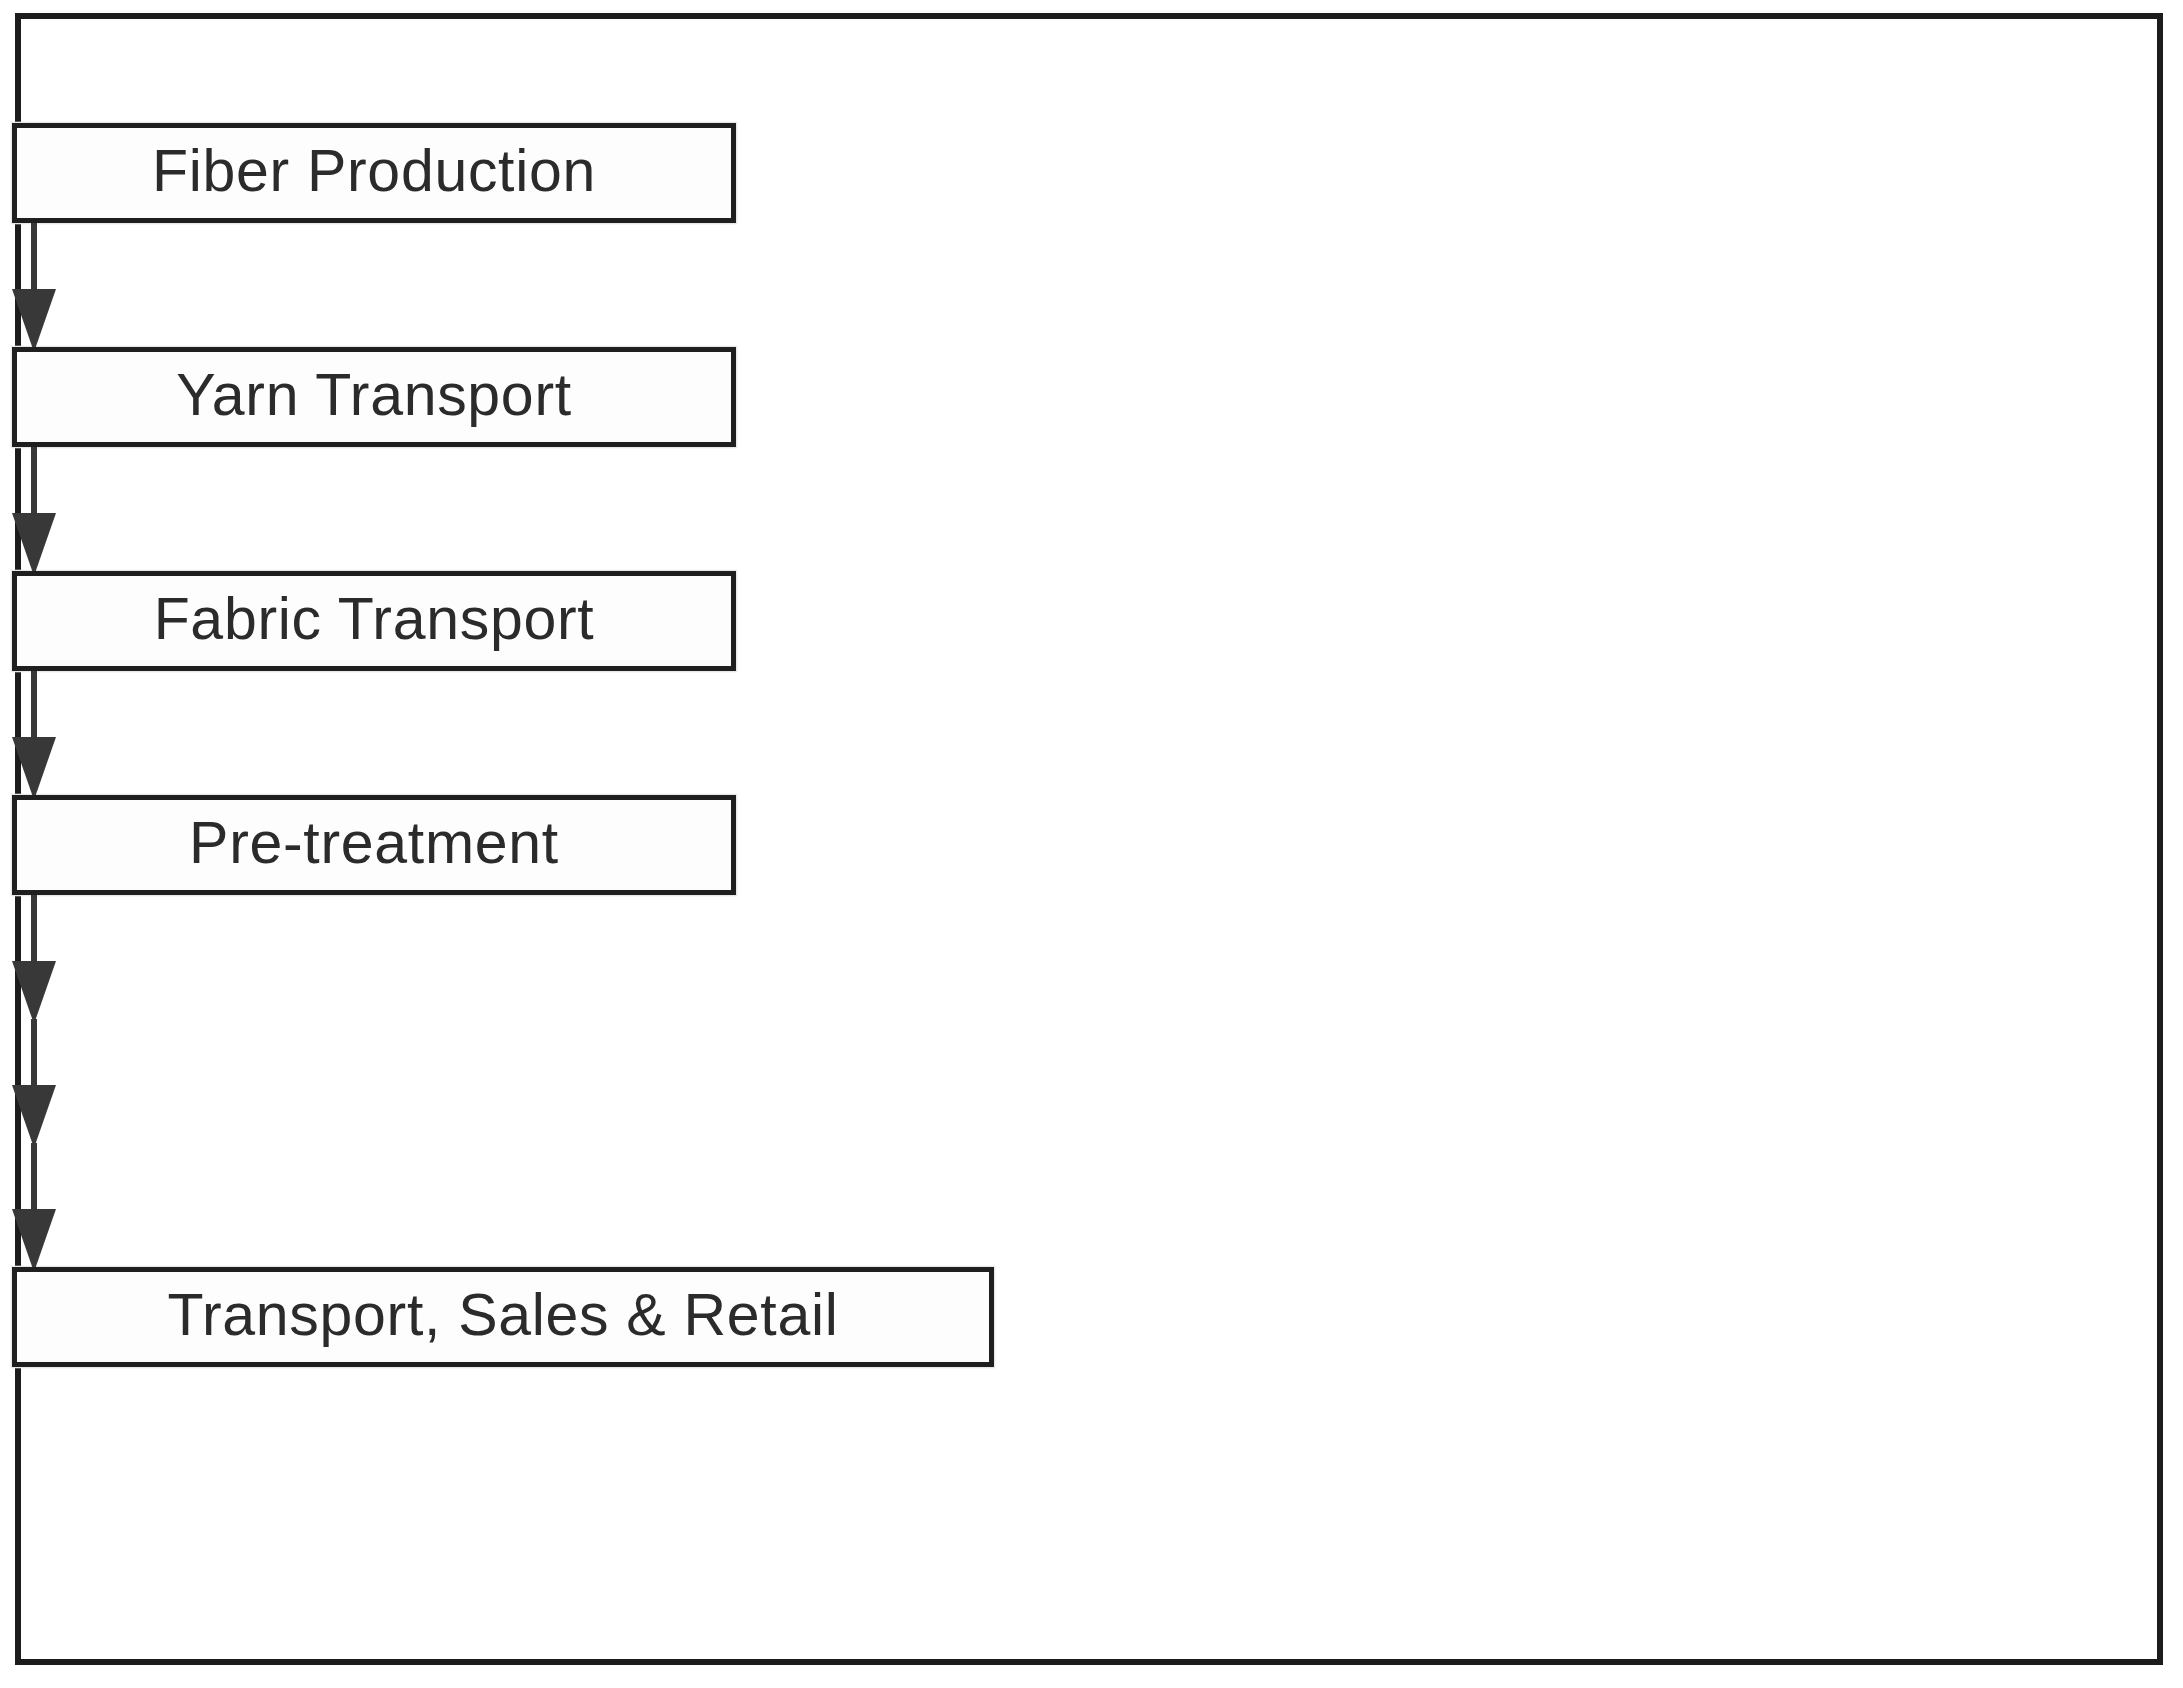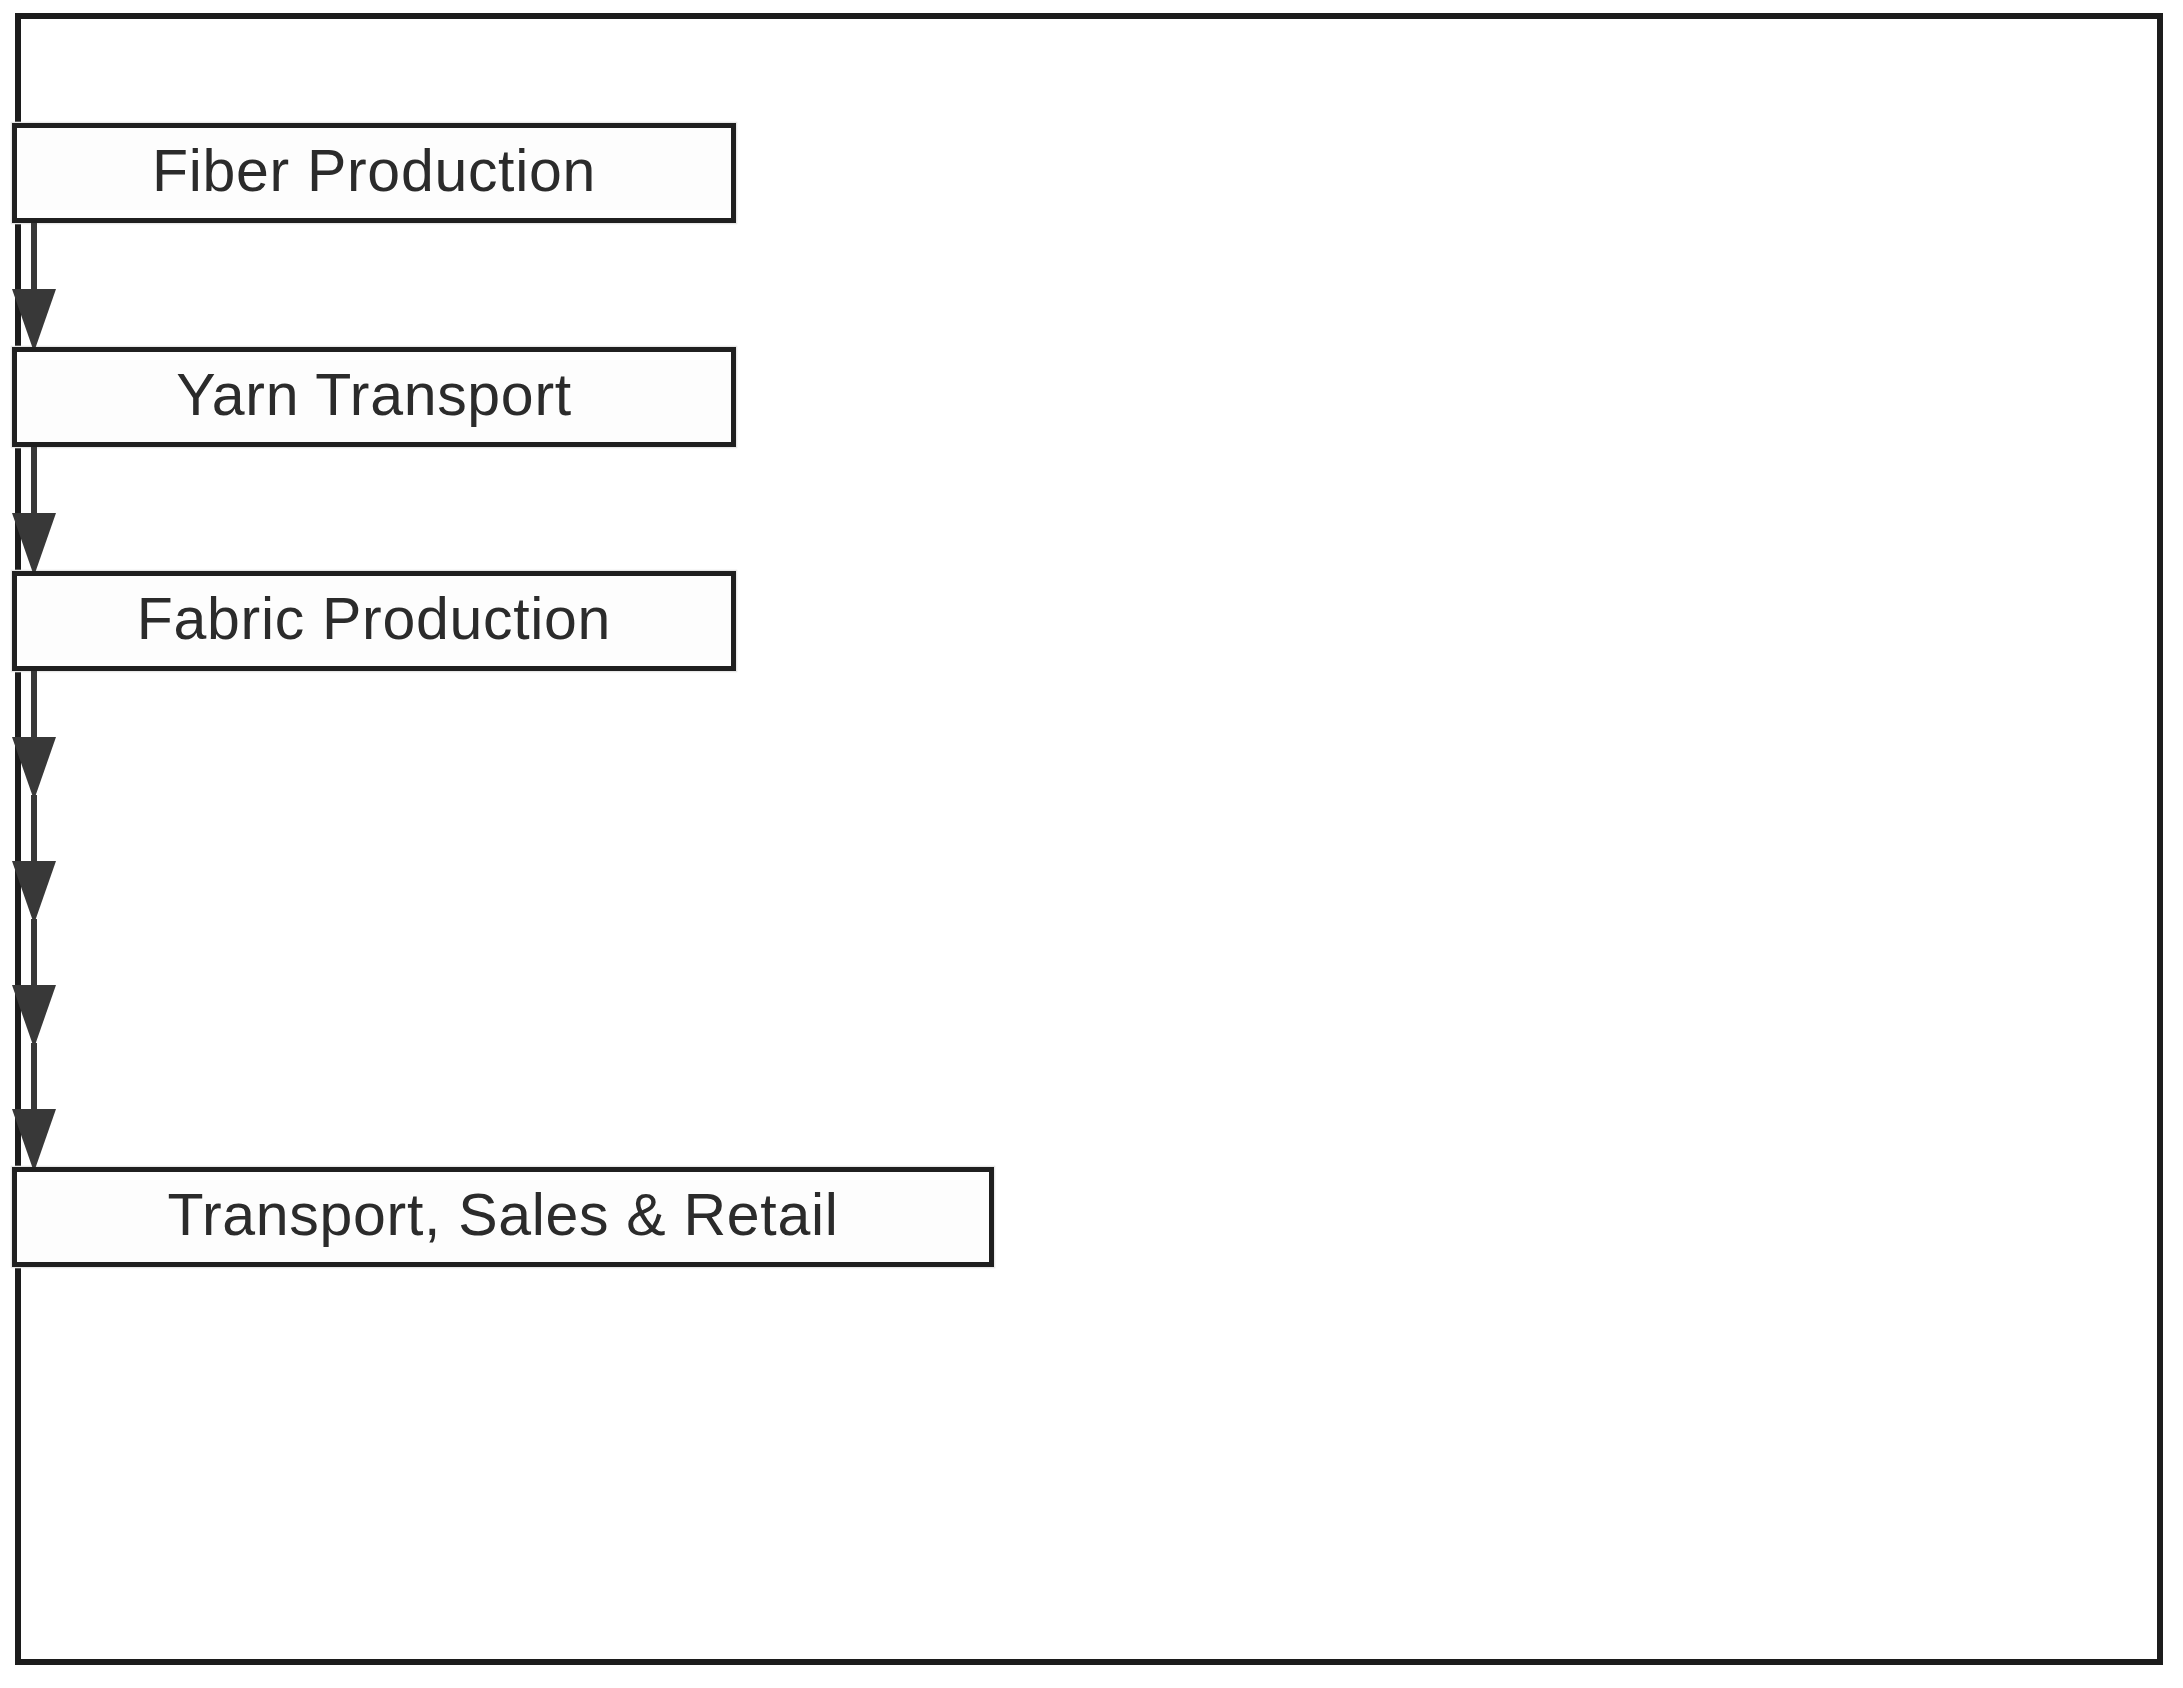--- a/index.html
+++ b/index.html
@@ -91,28 +91,31 @@
   <div class="flow-node">
     <span class="node-label">Yarn Transport</span>
   </div>
 
   <div class="flow-arrow">
     <div class="arrow-shaft"></div>
     <div class="arrow-head"></div>
   </div>
 
   <div class="flow-node">
-    <span class="node-label">Fabric Production</span>
+    <span class="node-label">Fabric Transport</span>
   </div>
 
   <div class="flow-arrow">
     <div class="arrow-shaft"></div>
     <div class="arrow-head"></div>
   </div>
 
+  <div class="flow-node">
+    <span class="node-label">Pre-treatment</span>
+  </div>
 
   <div class="flow-arrow">
     <div class="arrow-shaft"></div>
     <div class="arrow-head"></div>
   </div>
 
 
   <div class="flow-arrow">
     <div class="arrow-shaft"></div>
     <div class="arrow-head"></div>

